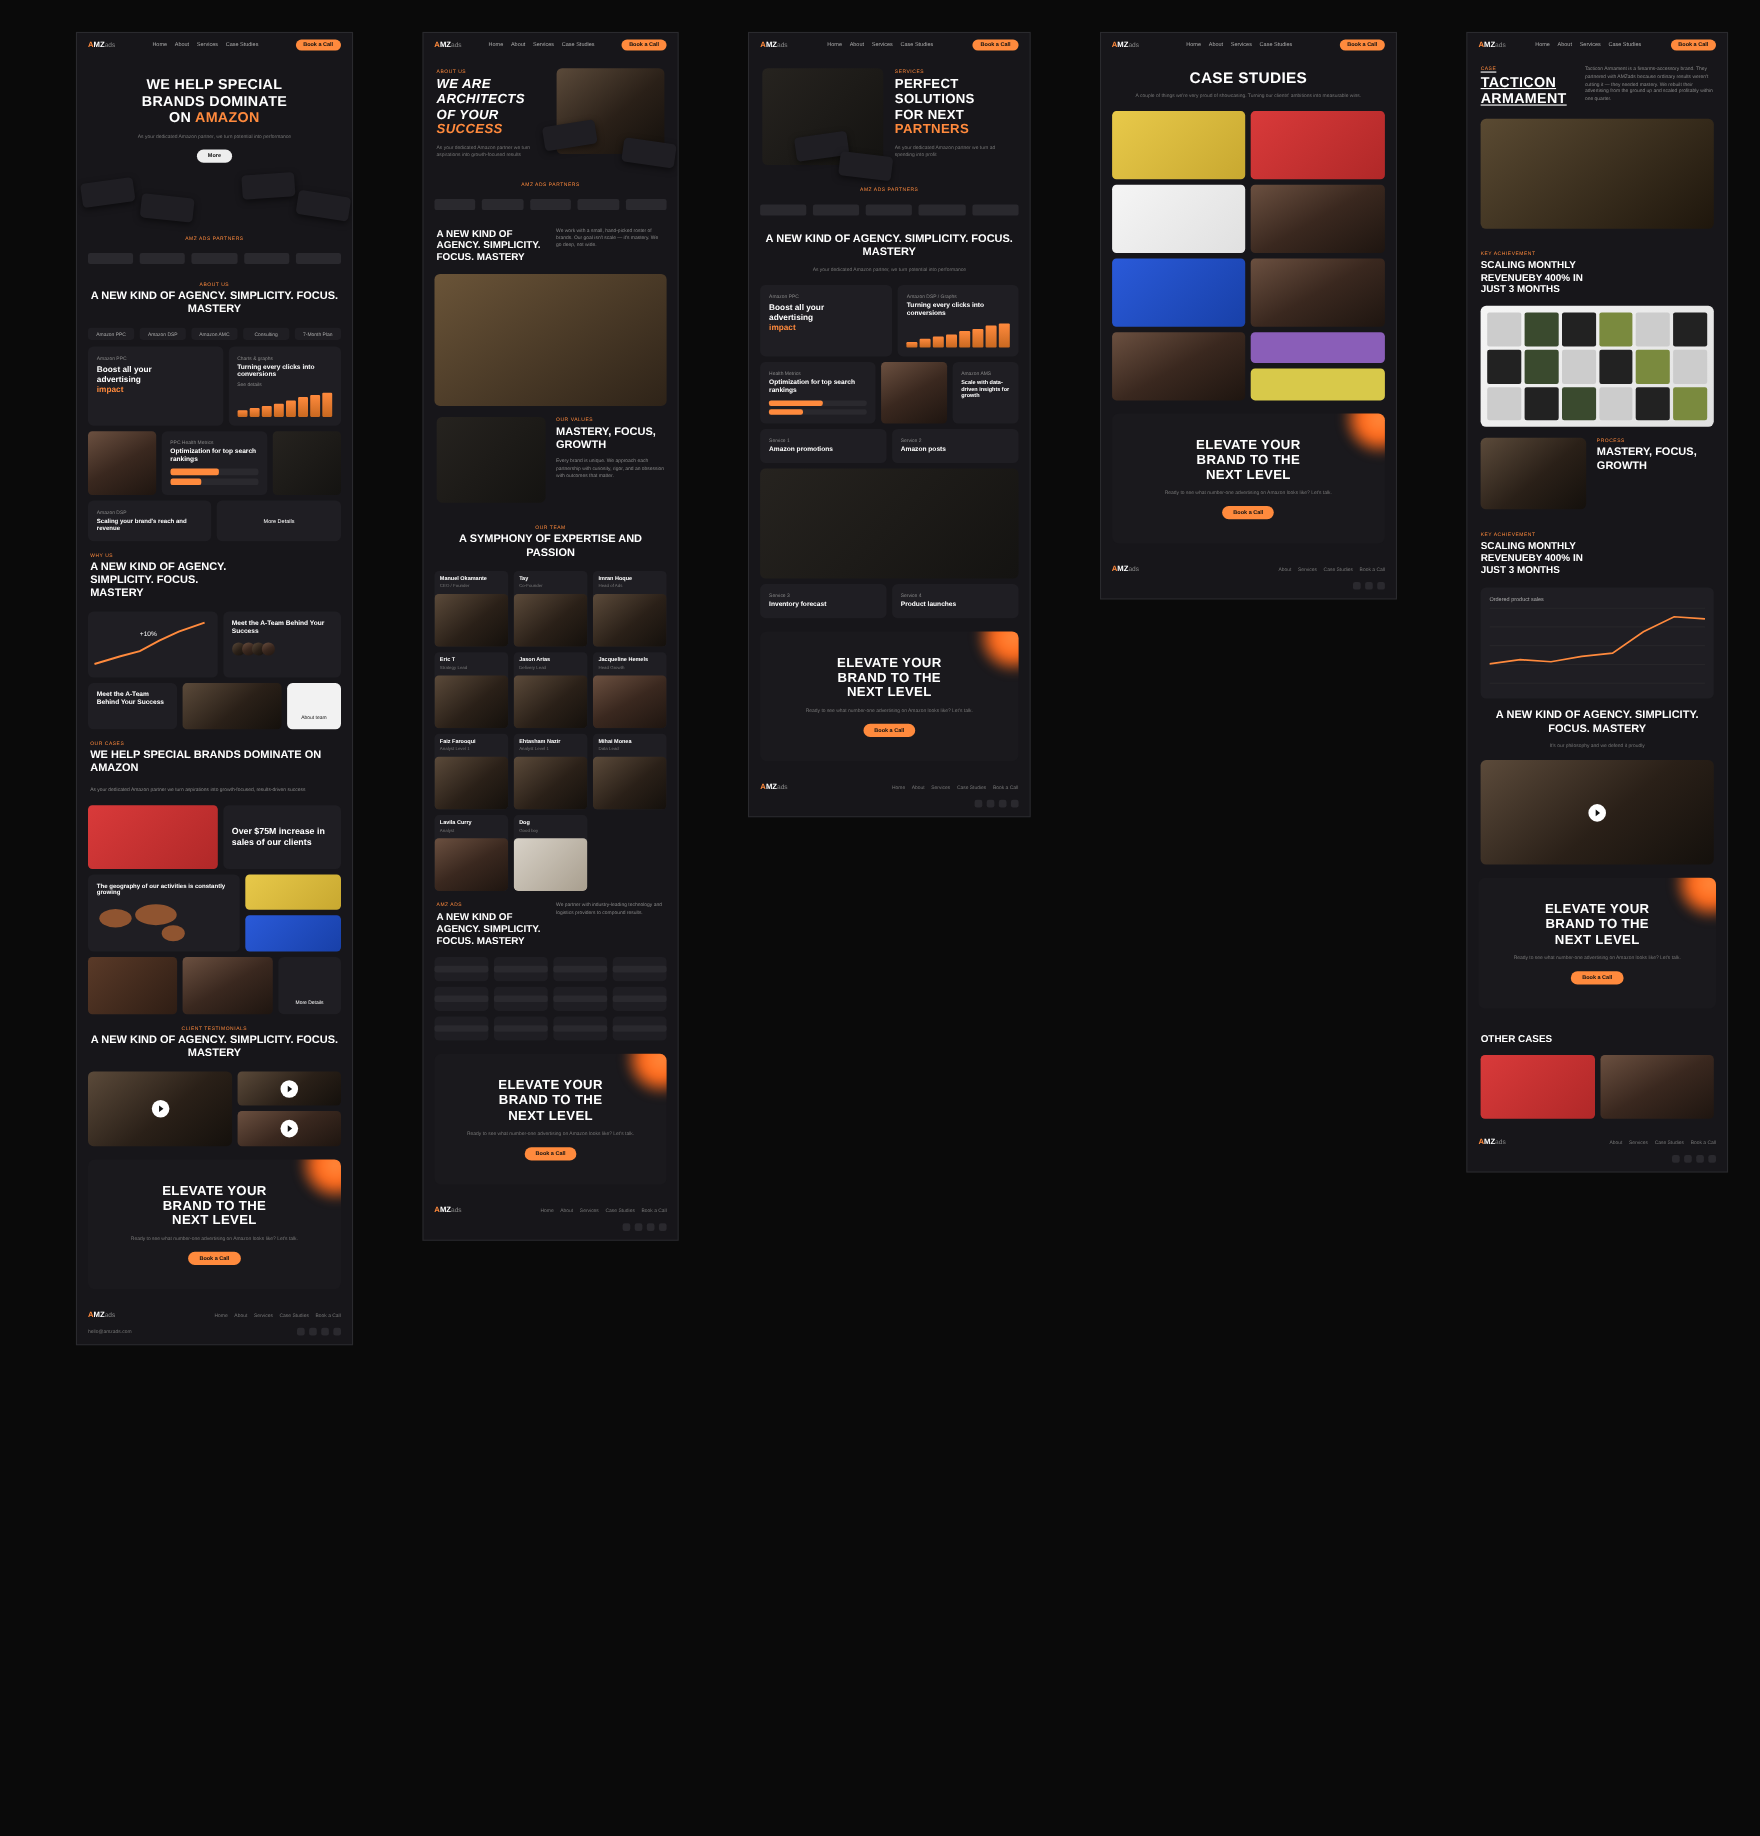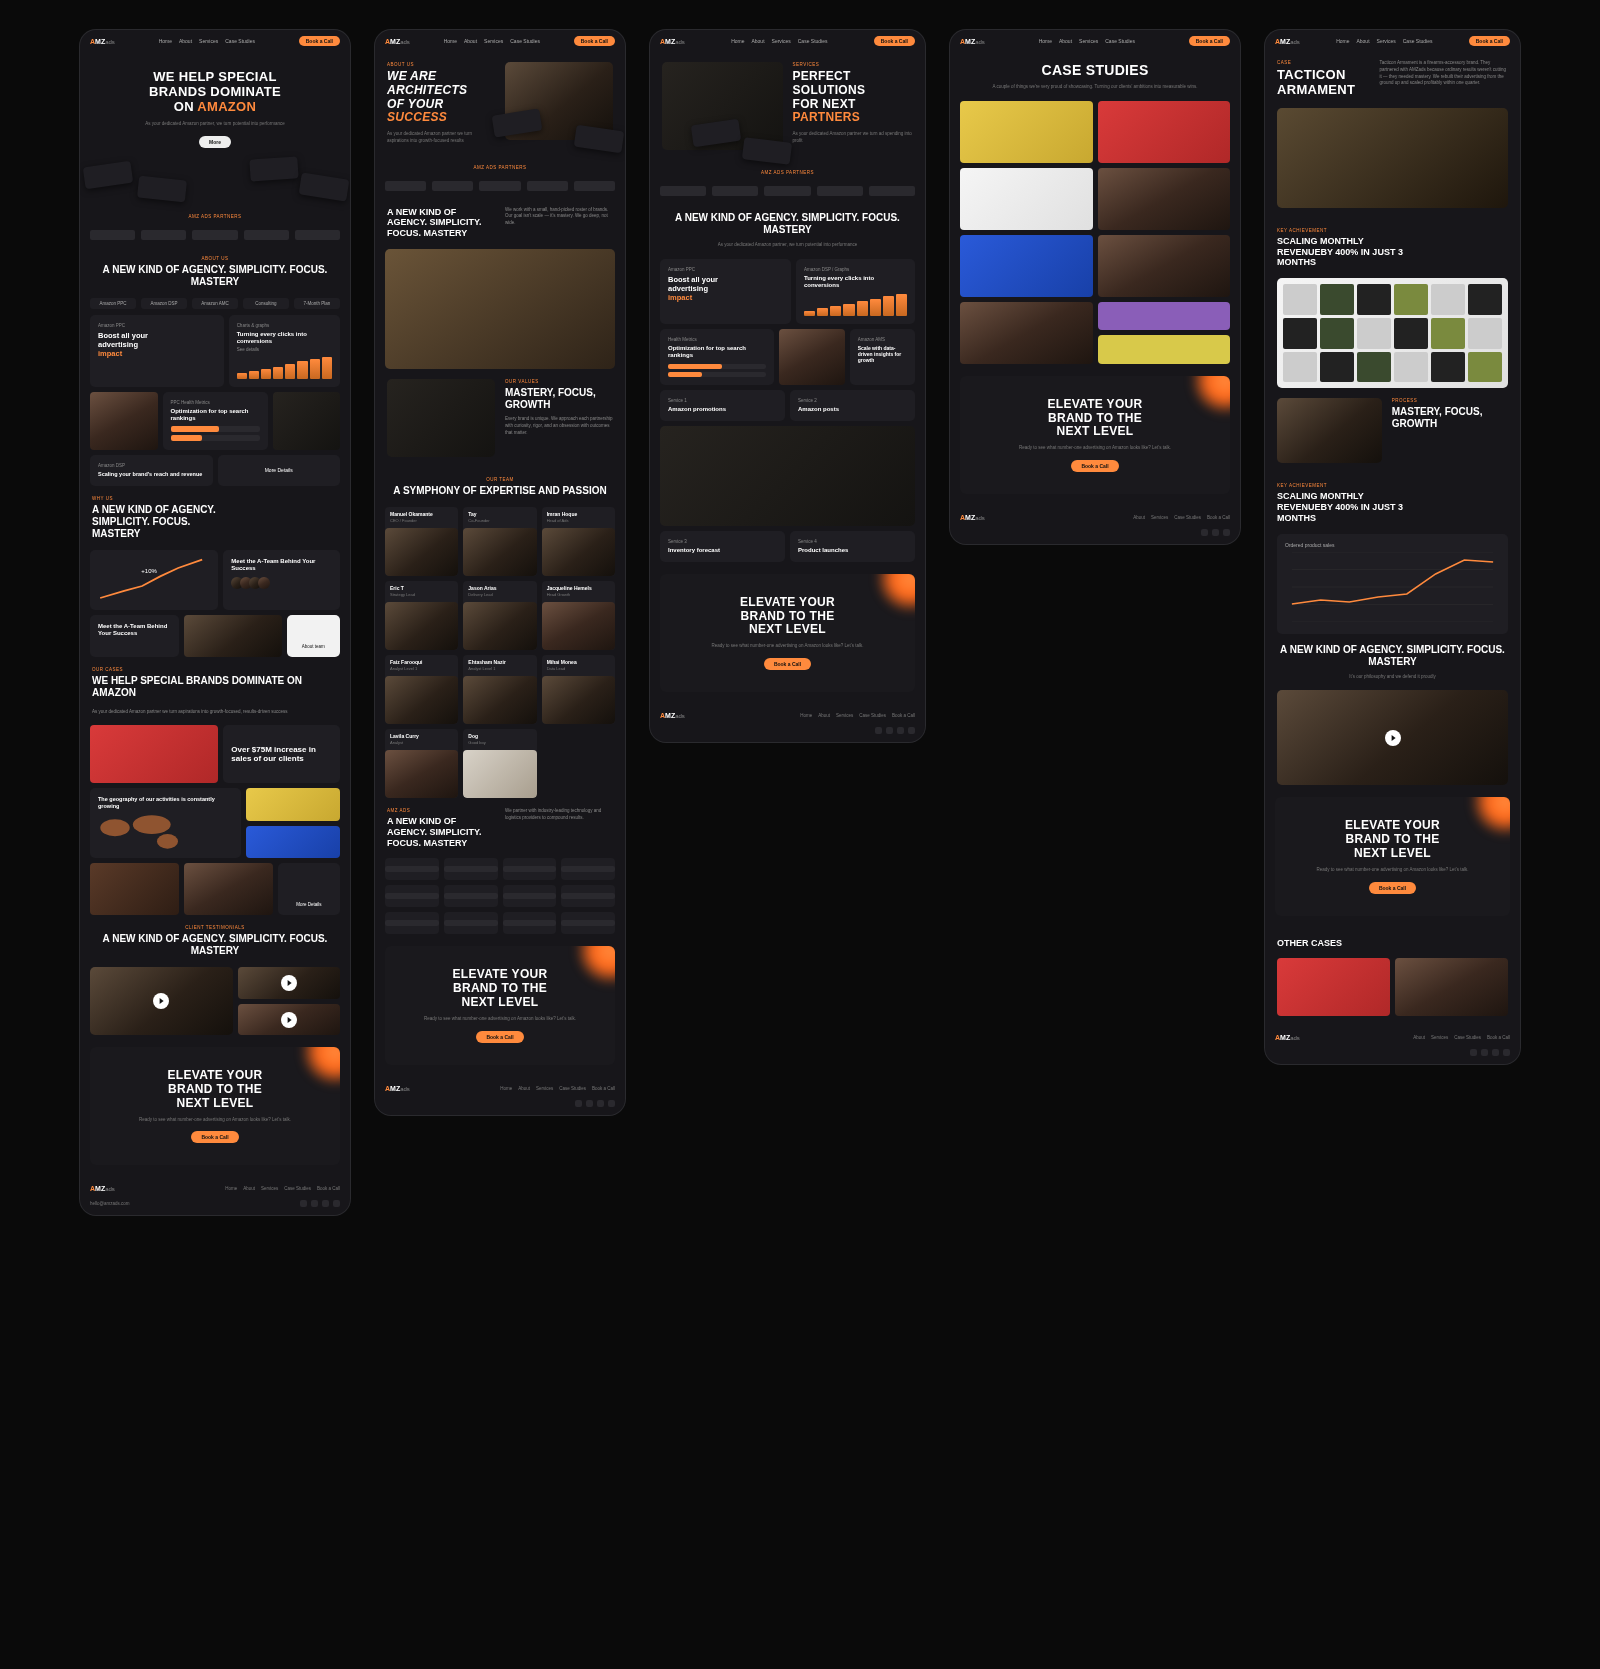--- a/index.html
+++ b/index.html
@@ -1,18 +1,18 @@
 <!DOCTYPE html>
 <html><head>
 <meta charset="utf-8">
 <style>
   *{box-sizing:border-box;margin:0;padding:0;}
   body{background:#0a0a0a;font-family:-apple-system,BlinkMacSystemFont,"Segoe UI",Helvetica,Arial,sans-serif;color:#fff;padding:30px;}
   .board{display:flex;gap:25px;align-items:flex-start;justify-content:center;}
-  .page{background:#17161a;border-radius:16px;overflow:hidden;box-shadow:0 0 0 1px #2a2a2e;}
+  .page{background:#17161a;border-radius:0;overflow:hidden;box-shadow:0 0 0 1px #2a2a2e;margin-left:40px;}
   .w1{width:270px;} .w2{width:250px;} .w3{width:275px;} .w4{width:290px;} .w5{width:255px;}
 
   
   .nav{display:flex;align-items:center;justify-content:space-between;padding:6px 10px;font-size:5px;}
   .logo{font-weight:700;font-size:7px;}
   .logo .a{color:#ff8a3d;} .logo .mz{color:#fff;} .logo .ads{color:#888;font-weight:400;font-size:6px;}
   .navlinks{display:flex;gap:7px;color:#aaa;font-size:5px;}
   .cta{background:#ff8a3d;color:#111;border-radius:8px;padding:2px 7px;font-size:5px;font-weight:600;}
 
   
@@ -80,21 +80,21 @@
   .member .ph{height:48px;}
   .member .nm{font-size:5px;font-weight:600;padding:4px 5px 1px;}
   .member .rl{font-size:4px;color:#777;padding:0 5px 5px;}
 
   
   .cgrid{display:grid;grid-template-columns:1fr 1fr;gap:5px;padding:0 10px;}
   .cgrid .item{height:62px;border-radius:4px;}
 
   
   .split{display:flex;gap:10px;padding:0 12px;}
-  .split .c1{flex:0 0 40%;} .split .c2{flex:1;}
+  .split .c1{flex:0 0 40%;text-decoration:underline;} .split .c2{flex:1;}
 
   
   .chart{background:#1f1e23;border-radius:5px;padding:8px;}
 
   
   .pgrid{display:grid;grid-template-columns:repeat(4,1fr);gap:5px;padding:0 10px;}
   .pgrid .pl{background:#1f1e23;height:22px;border-radius:4px;display:flex;align-items:center;justify-content:center;}
   .pgrid .pl .lgmark{width:60%;height:6px;}
 
   .row{display:flex;gap:5px;padding:0 10px;}

